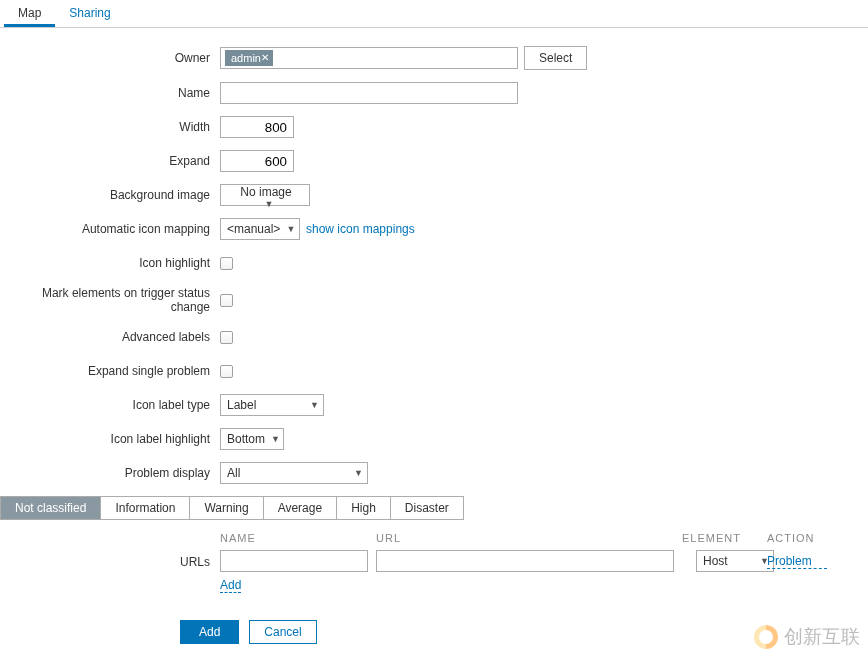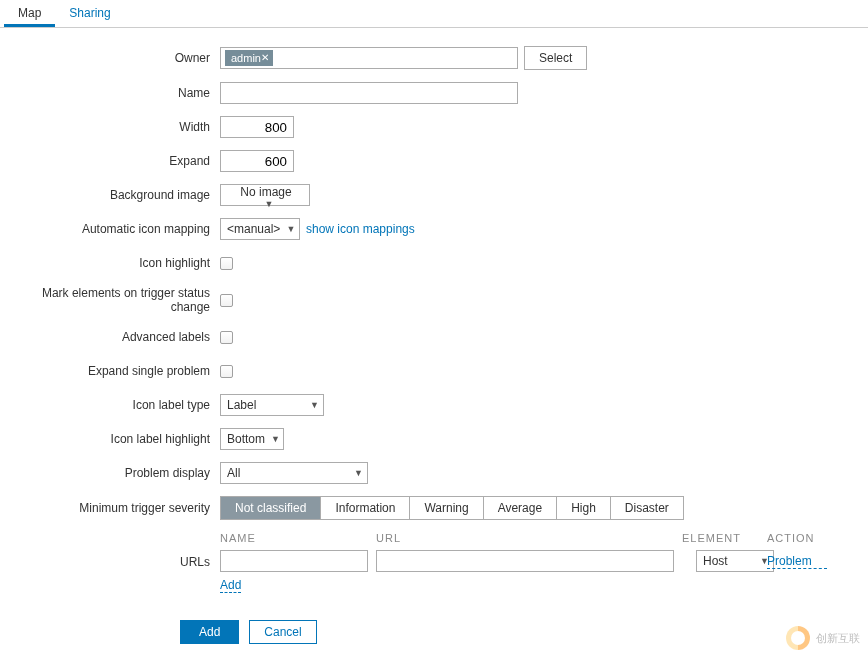--- a/index.html
+++ b/index.html
@@ -190,21 +190,21 @@
 
   
   .watermark {
     position: absolute;
     right: 8px;
     bottom: 6px;
     display: flex;
     align-items: center;
     gap: 6px;
     opacity: 0.55;
-    font-size: 11px;
+    font-size: 19px;
     color: #888;
   }
   .wm-icon {
     width: 24px; height: 24px; border-radius: 50%;
     background: conic-gradient(#ff9a1f 0 50%, #ffd27a 50% 100%);
     display:inline-block;
     position: relative;
   }
   .wm-icon::after{
     content:"";
@@ -329,21 +329,20 @@
     <div class="label">Problem display</div>
     <div class="field">
       <div class="select sel-148">
         <span>All</span>
         <span class="caret">▼</span>
       </div>
     </div>
   </div>
 
   <div class="row">
-    <div class="label">Minimum trigger severity</div>
     <div class="field">
       <div class="segmented">
         <div class="seg active">Not classified</div>
         <div class="seg">Information</div>
         <div class="seg">Warning</div>
         <div class="seg">Average</div>
         <div class="seg">High</div>
         <div class="seg">Disaster</div>
       </div>
     </div>

